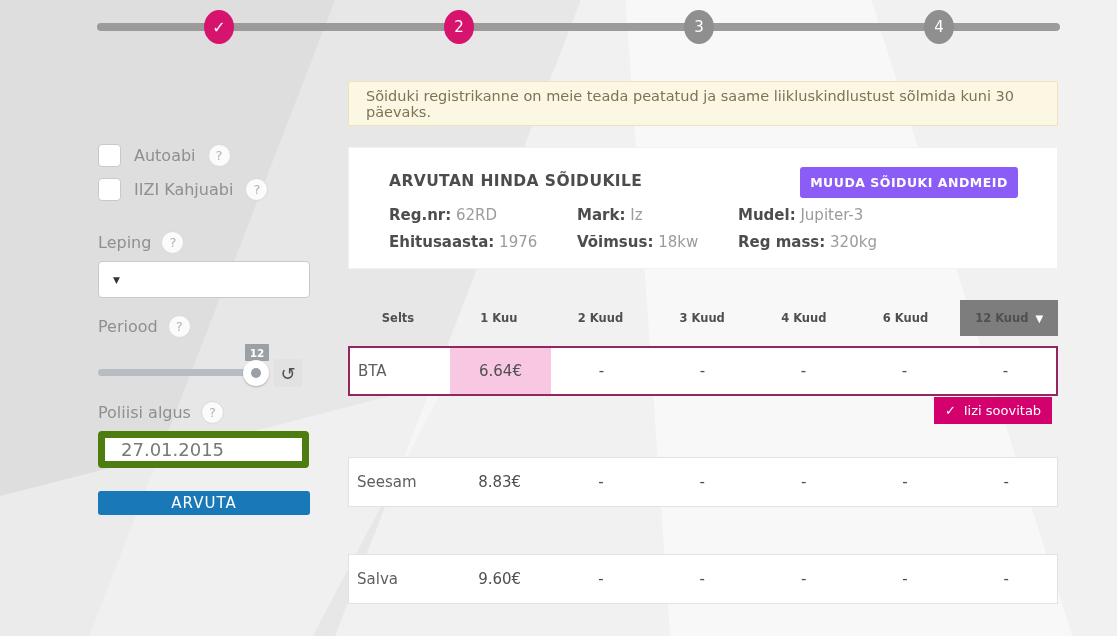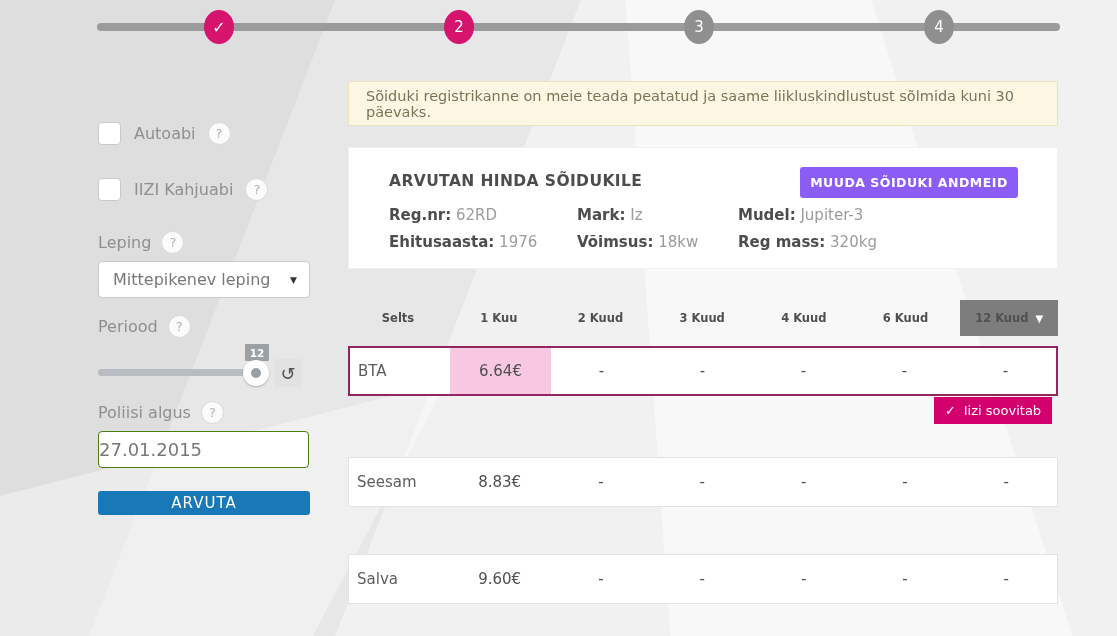--- a/index.html
+++ b/index.html
@@ -51,22 +51,22 @@
   .slider-track { position:absolute; left:98px; top:369px; width:170px; height:7px;
     background:#b7bdc2; border-radius:4px; }
   .slider-handle { position:absolute; left:243px; top:360px; width:26px; height:26px;
     background:#fff; border-radius:50%; box-shadow:0 1px 2px rgba(0,0,0,0.25);
     display:flex; align-items:center; justify-content:center; }
   .slider-handle .dot { width:10px; height:10px; background:#9aa0a5; border-radius:50%; }
   .reset-btn { position:absolute; left:274px; top:359px; width:28px; height:28px;
     background:#e2e2e2; display:flex; align-items:center; justify-content:center;
     font-size:18px; color:#4f4f4f; }
   .date-input { position:absolute; left:98px; top:431px; width:211px; height:37px;
-    background:#fff; border:1px solid #4d7c0f; border-radius:4px; font-size:18px;
-    color:#787878; padding-left:0; font-family:inherit; }
+    background:#fff; border:7px solid #4d7c0f; border-radius:4px; font-size:18px;
+    color:#787878; padding-left:16px; font-family:inherit; }
   .arvuta-btn { position:absolute; left:98px; top:491px; width:212px; height:24px;
     background:#1878b8; border:none; border-radius:3px; color:#fff; font-size:15px;
     letter-spacing:1px; font-family:inherit; display:flex; align-items:center; justify-content:center; }
 
   
   .notice { position:absolute; left:348px; top:81px; width:710px; height:45px;
     background:#fbf7e2; border:1px solid #ece3bd; border-radius:2px;
     display:flex; align-items:center; padding-left:17px;
     font-size:14.5px; color:#7c7456; }
 
@@ -124,37 +124,36 @@
     <span>2</span>
   </div>
   <div class="step-dot inactive" style="left:684px;">
     <span>3</span>
   </div>
   <div class="step-dot inactive" style="left:924px;">
     <span>4</span>
   </div>
 
 
-  <div class="chk-row" style="top:122px;">
+  <div class="chk-row" style="top:144px;">
     <div class="chk-box"></div>
     <span class="chk-label">Autoabi</span>
     <span class="help">?</span>
   </div>
   <div class="chk-row" style="top:178px;text-align:center;">
     <div class="chk-box"></div>
     <span class="chk-label">IIZI Kahjuabi</span>
     <span class="help">?</span>
   </div>
 
   <div class="field-label-row" style="top:231px;">
     <span class="field-label">Leping</span>
     <span class="help">?</span>
   </div>
   <div class="select">
-    <span class="sel-text">Mittepikenev leping</span>
     <span class="caret">▼</span>
   </div>
 
   <div class="field-label-row" style="top:315px;">
     <span class="field-label">Periood</span>
     <span class="help">?</span>
   </div>
   <div class="slider-tip">12</div>
   <div class="slider-track"></div>
   <div class="slider-handle">

